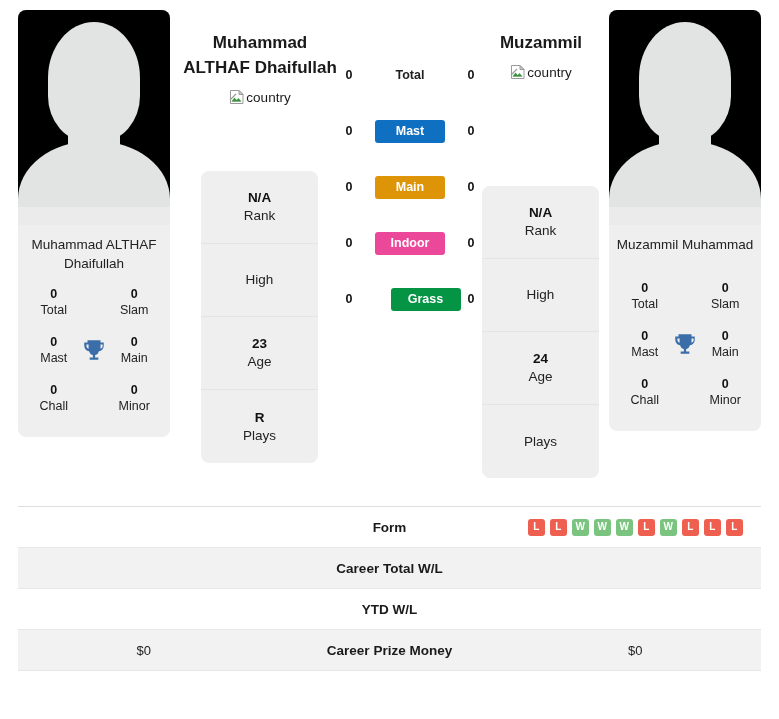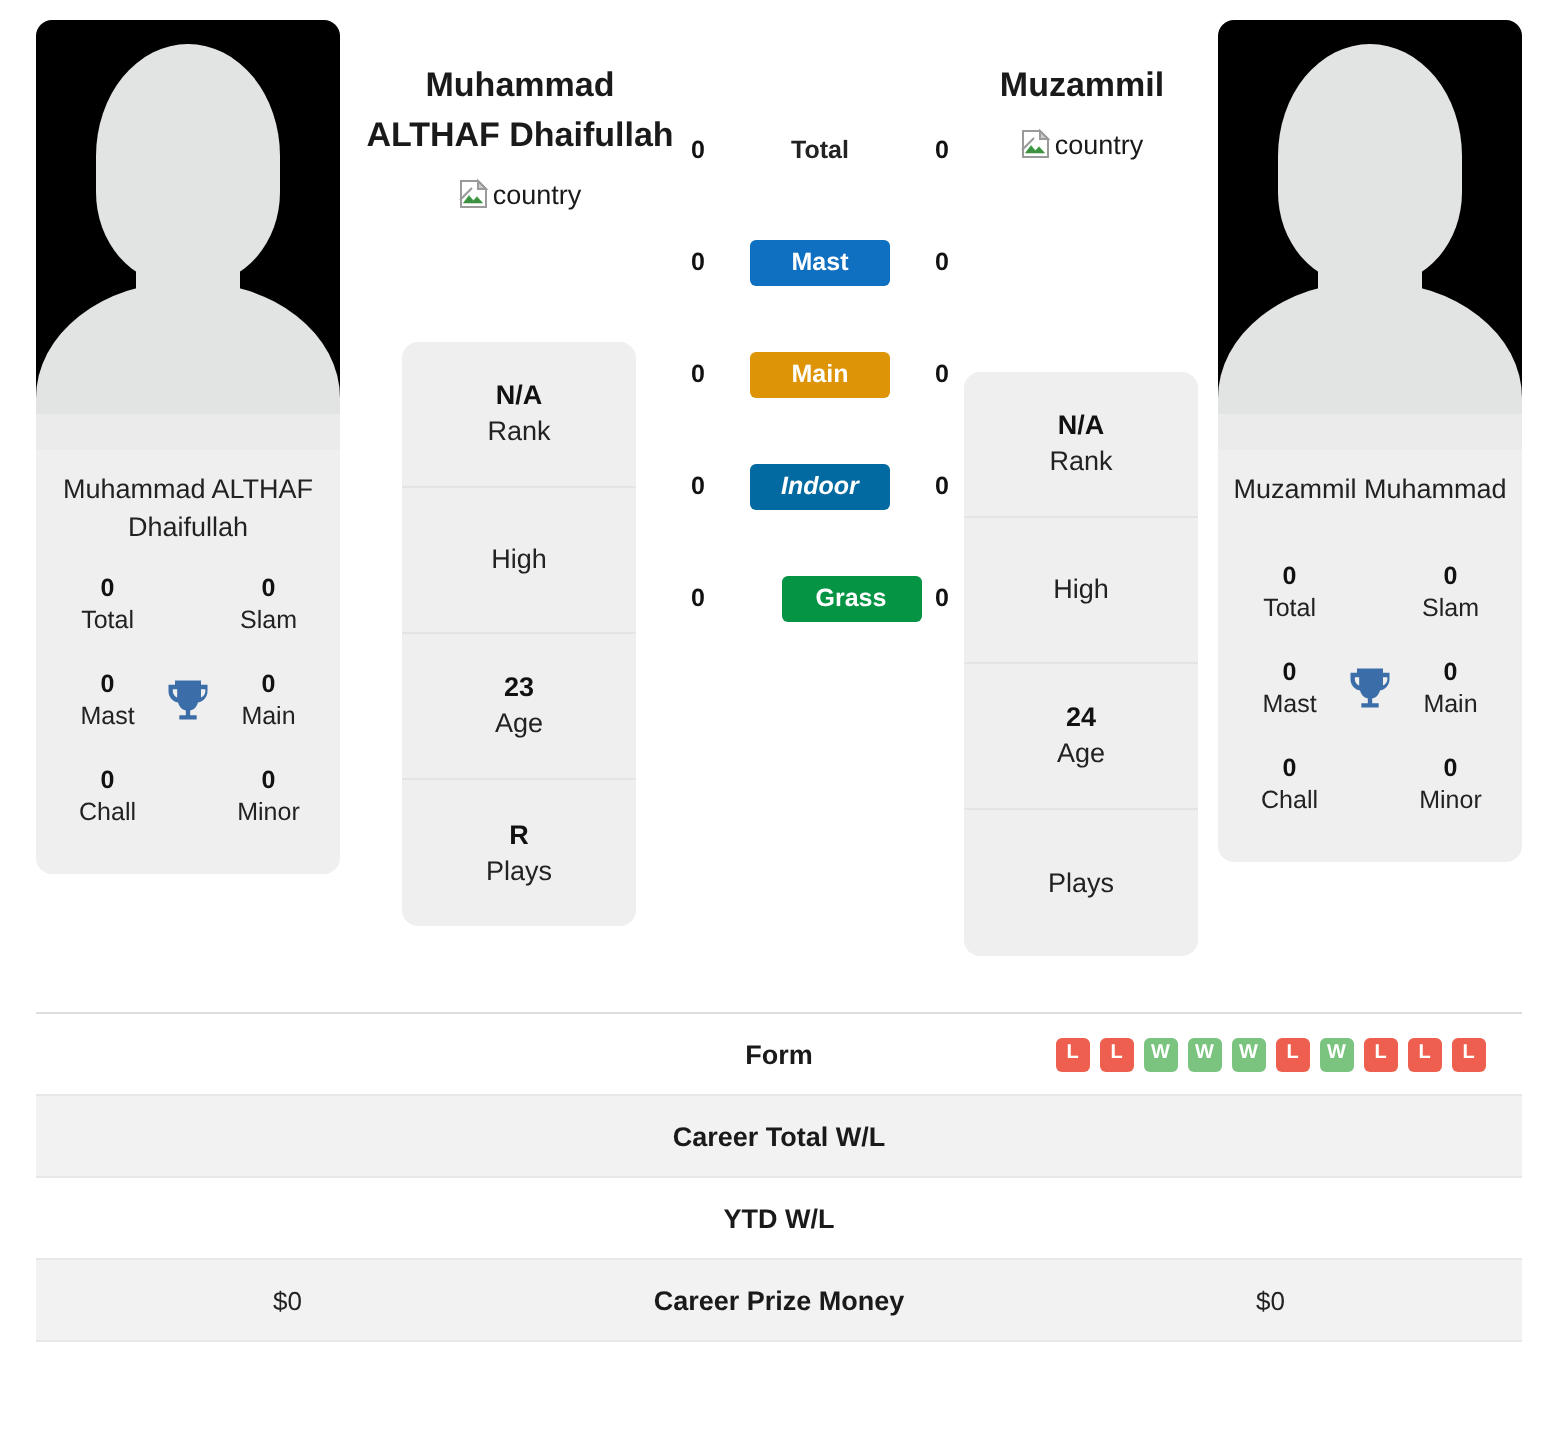--- a/index.html
+++ b/index.html
@@ -420,21 +420,21 @@
           <div class="surf-bar" style="background: rgb(15, 111, 192);">Mast</div>
           <div class="surf-num">0</div>
         </div>
         <div class="surf-row" style="margin-bottom: 30px;">
           <div class="surf-num">0</div>
           <div class="surf-bar" style="background: rgb(221, 148, 6);">Main</div>
           <div class="surf-num">0</div>
         </div>
         <div class="surf-row" style="margin-bottom: 30px;">
           <div class="surf-num">0</div>
-          <div class="surf-bar" style="background: #0369a1; font-style: italic;">Indoor</div>
+          <div class="surf-bar" style="background: #ec4899;">Indoor</div>
           <div class="surf-num">0</div>
         </div>
         <div class="surf-row" style="margin-bottom: 30px;">
           <div class="surf-num">0</div>
           <div class="surf-bar" style="background: rgb(4, 148, 68); margin-left: 31px;">Grass</div>
           <div class="surf-num">0</div>
         </div>
       </div>
 
     <div class="stat-col left" id="statcol-left">

